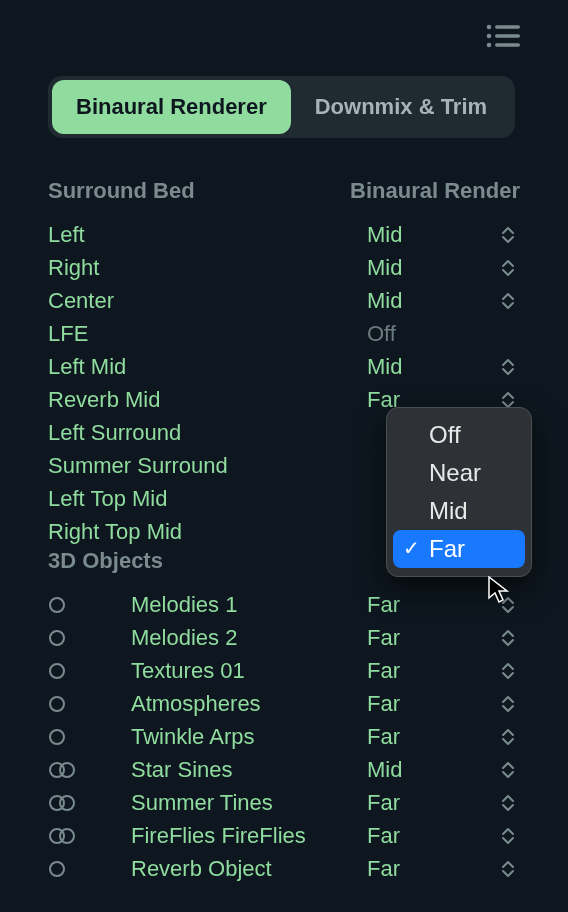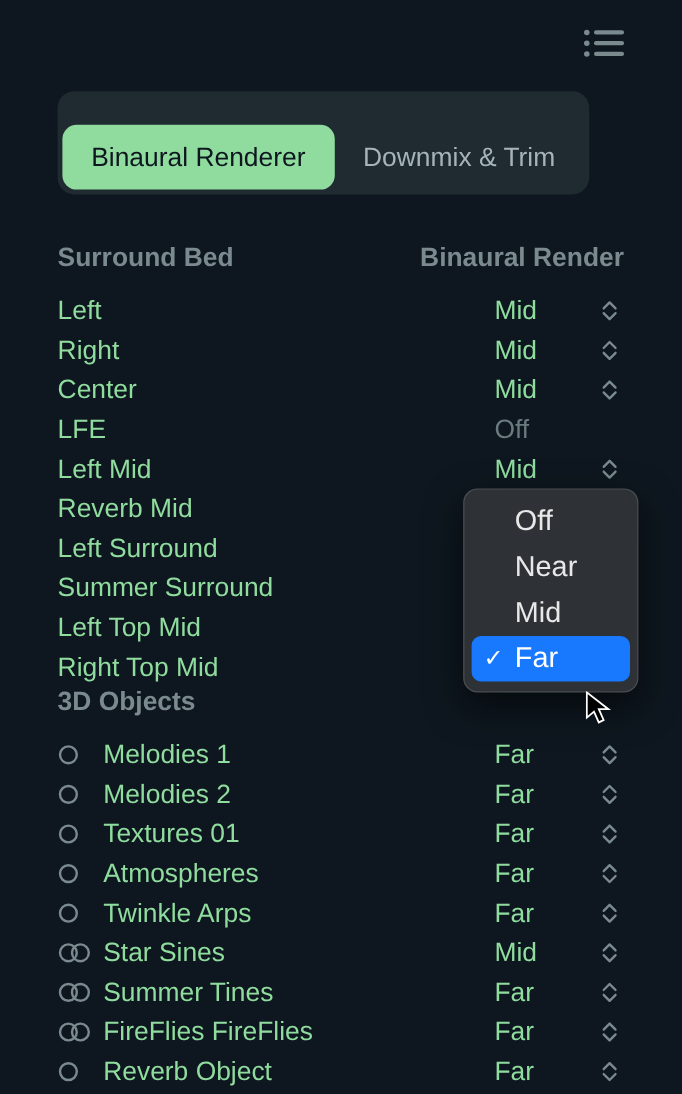--- a/index.html
+++ b/index.html
@@ -33,24 +33,23 @@
     display: inline-flex;
     background: #1f2a31;
     border-radius: 14px;
     padding: 4px;
     margin-bottom: 40px;
   }
   .tab {
     padding: 14px 24px;
     border-radius: 12px;
     font-size: 22px;
-    font-weight: 400;
+    font-weight: 700;
     color: #a6b4b8;
     cursor: pointer;
-    margin-top: 24px;
   }
   .tab.active {
     background: #8fdc9e;
     color: #0e171f;
   }
   .cols {
     display: flex;
     justify-content: space-between;
     font-size: 22px;
     font-weight: 600;
@@ -64,20 +63,21 @@
     color: #7a8a8f;
     margin-bottom: 14px;
   }
   .row {
     display: flex;
     align-items: center;
     font-size: 22px;
     font-weight: 500;
     height: 33px;
     position: relative;
+    gap: 45px;
   }
   .stereo-col {
     width: 38px;
     flex: 0 0 38px;
     display: flex;
     align-items: center;
     color: #7a8a8f;
   }
   .stereo-col svg { display:block; }
   .name-col {

